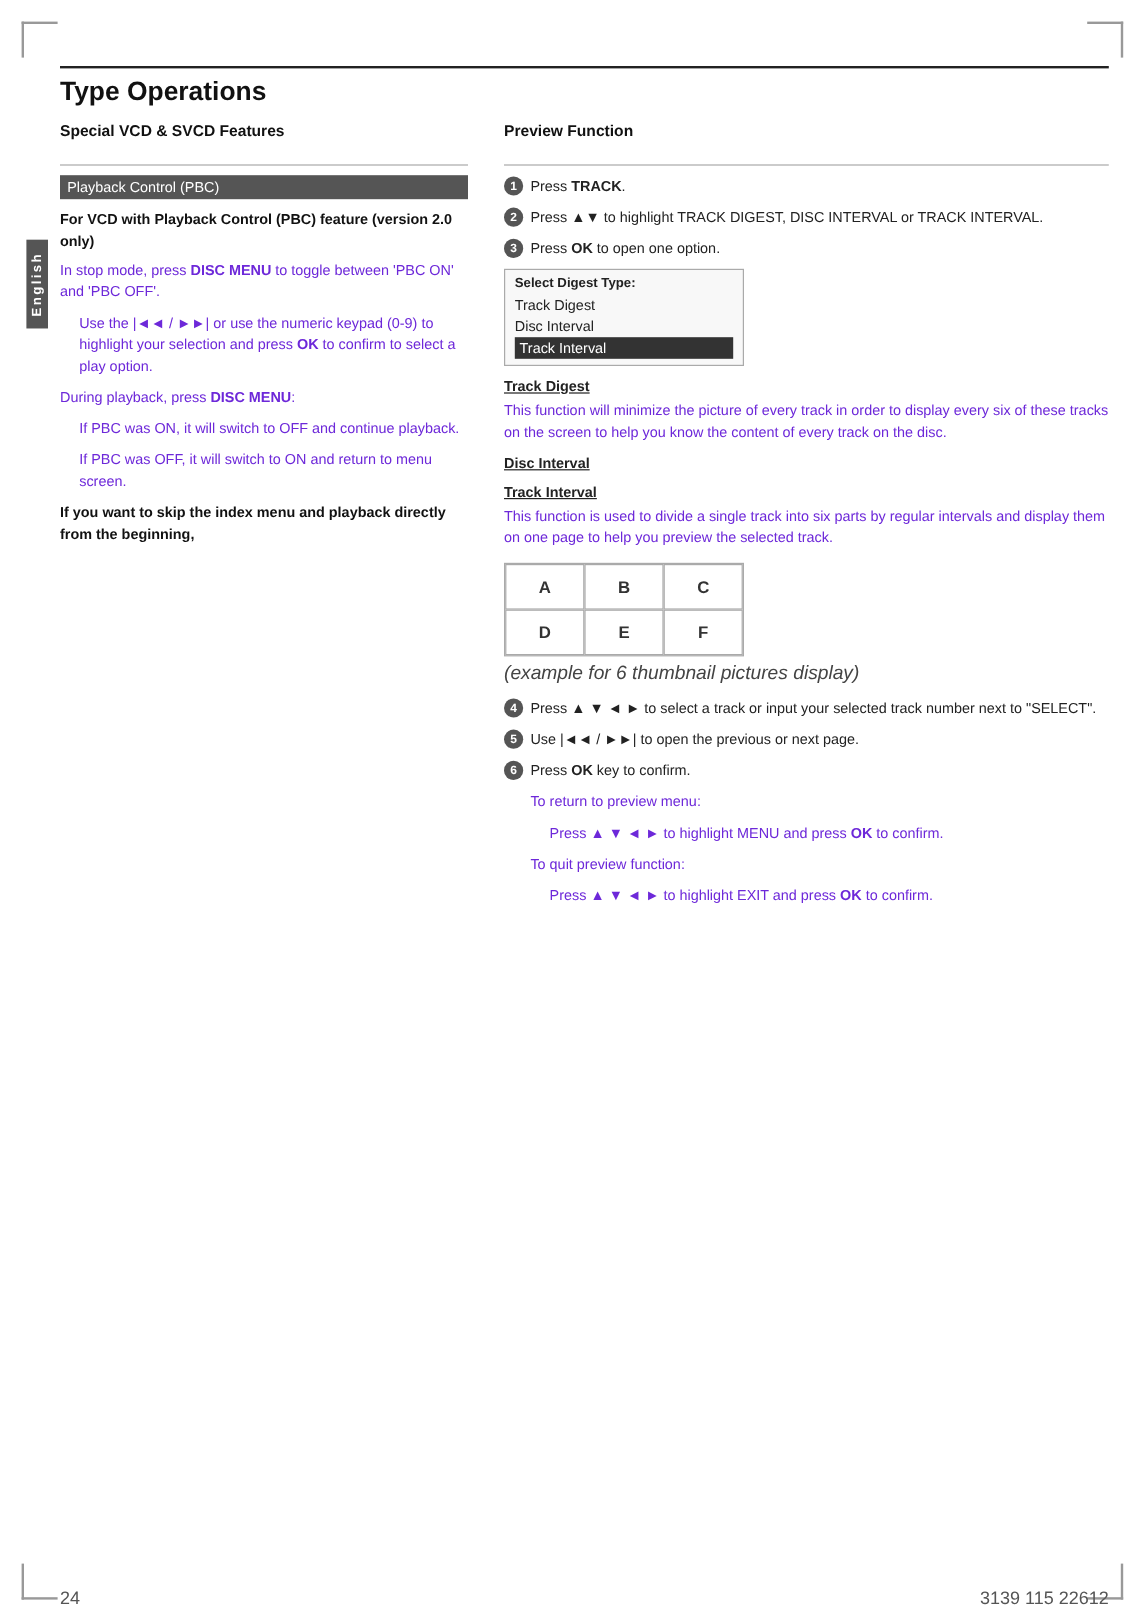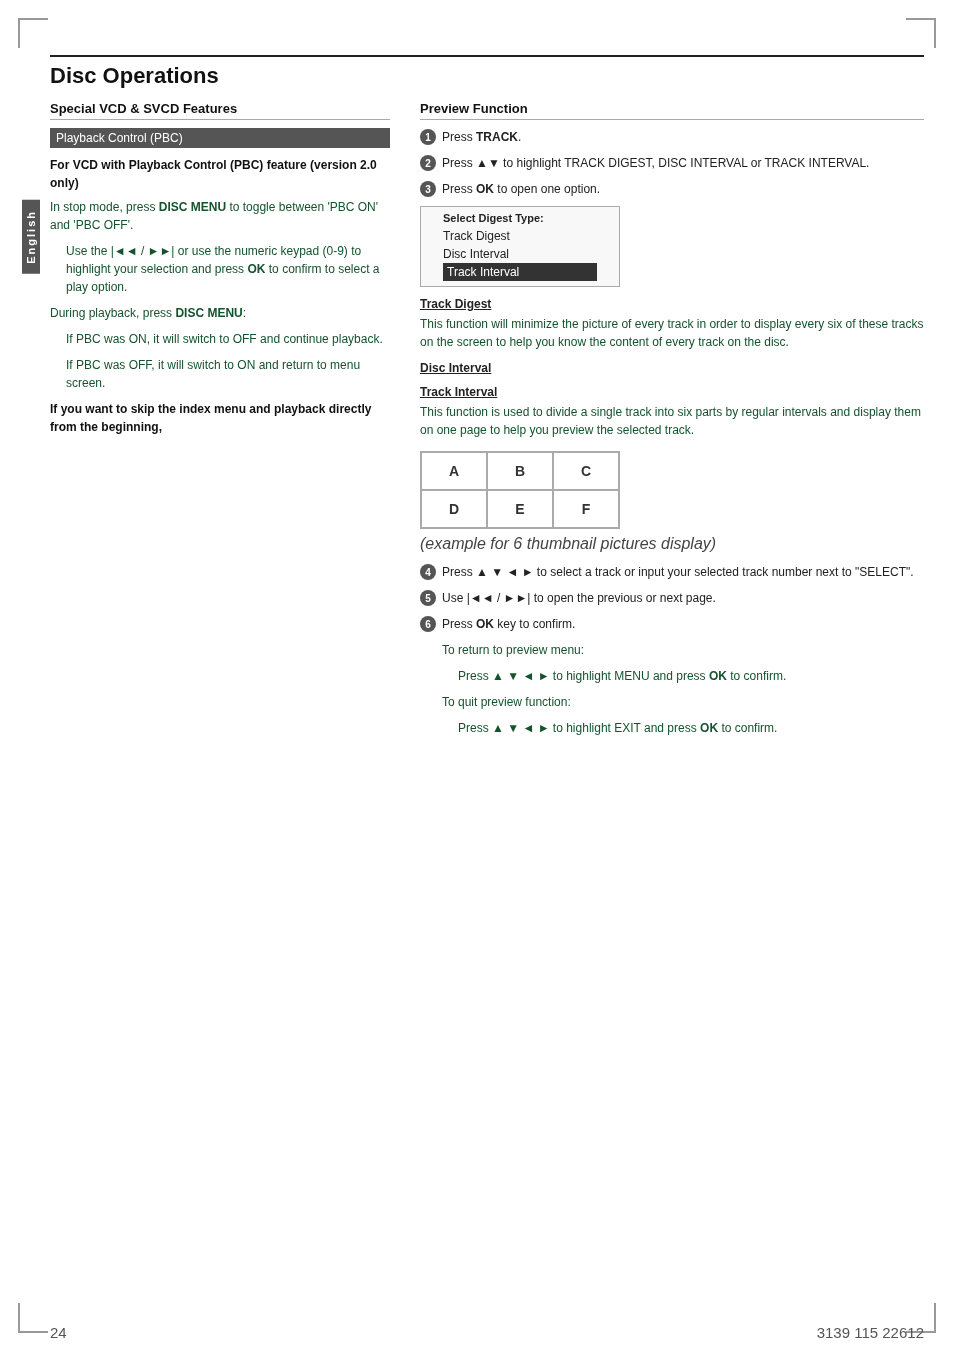--- a/index.html
+++ b/index.html
@@ -82,21 +82,21 @@
     .right-col {
       flex: 1;
     }
 
     
     .section-header {
       font-size: 13px;
       font-weight: bold;
       color: #111;
       border-bottom: 1px solid #aaa;
-      padding-bottom: 3px;
+      padding-bottom: 21px;
       margin-bottom: 8px;
     }
 
     .section-header-dark {
       font-size: 12px;
       font-weight: normal;
       color: #fff;
       background: #555;
       padding: 3px 6px;
       margin-bottom: 8px;
@@ -107,21 +107,21 @@
       font-weight: bold;
       color: #111;
       margin-bottom: 6px;
     }
 
     
     p {
       font-size: 12px;
       line-height: 1.5;
       margin-bottom: 8px;
-      color: #14532d;
+      color: #6d28d9;
     }
 
     .bold { font-weight: bold; }
 
     
     .numbered-item {
       display: flex;
       align-items: flex-start;
       margin-bottom: 8px;
       font-size: 12px;
@@ -144,21 +144,21 @@
       margin-top: 1px;
     }
 
     .num-text {
       flex: 1;
     }
 
     
     .select-box {
       border: 1px solid #aaa;
-      padding: 5px 22px;
+      padding: 5px 8px;
       margin-bottom: 10px;
       font-size: 12px;
       width: 200px;
       background: #f8f8f8;
     }
 
     .select-box-title {
       font-weight: bold;
       margin-bottom: 3px;
       font-size: 11px;
@@ -244,21 +244,21 @@
 <div class="corner corner-tr"></div>
 <div class="corner corner-bl"></div>
 <div class="corner corner-br"></div>
 
 <div class="sidebar-label">English</div>
 
 <div class="page">
 
   <hr class="top-rule">
 
-  <div class="page-title">Disc Operations</div>
+  <div class="page-title">Type Operations</div>
 
   <div class="two-col">
 
     <div class="left-col">
 
       <div class="section-header">Special VCD &amp; SVCD Features</div>
 
       <div class="section-header-dark">Playback Control (PBC)</div>
 
       <p class="subsection-header">For VCD with Playback Control (PBC) feature (version 2.0 only)</p>

